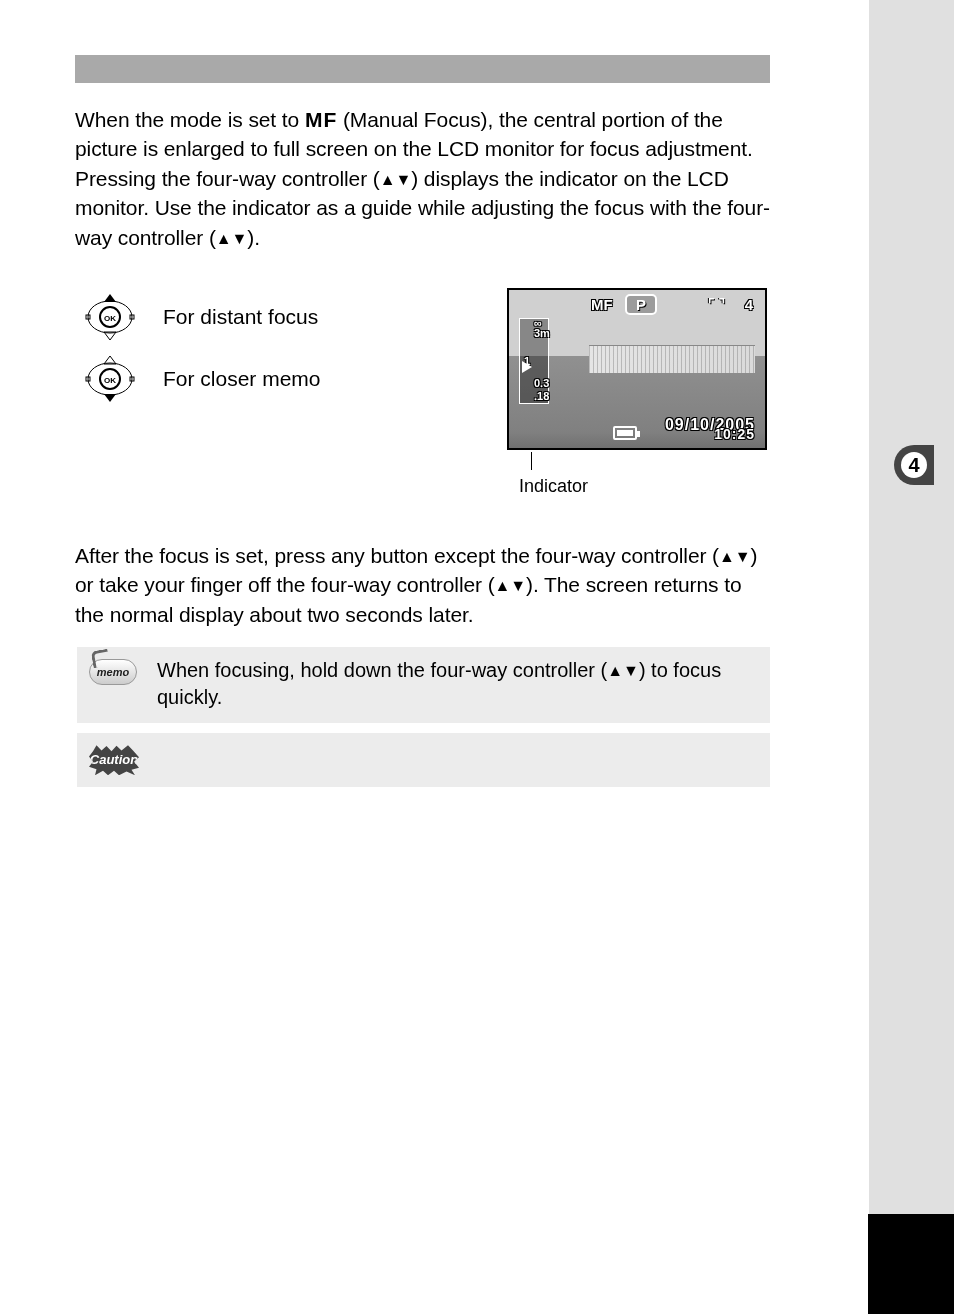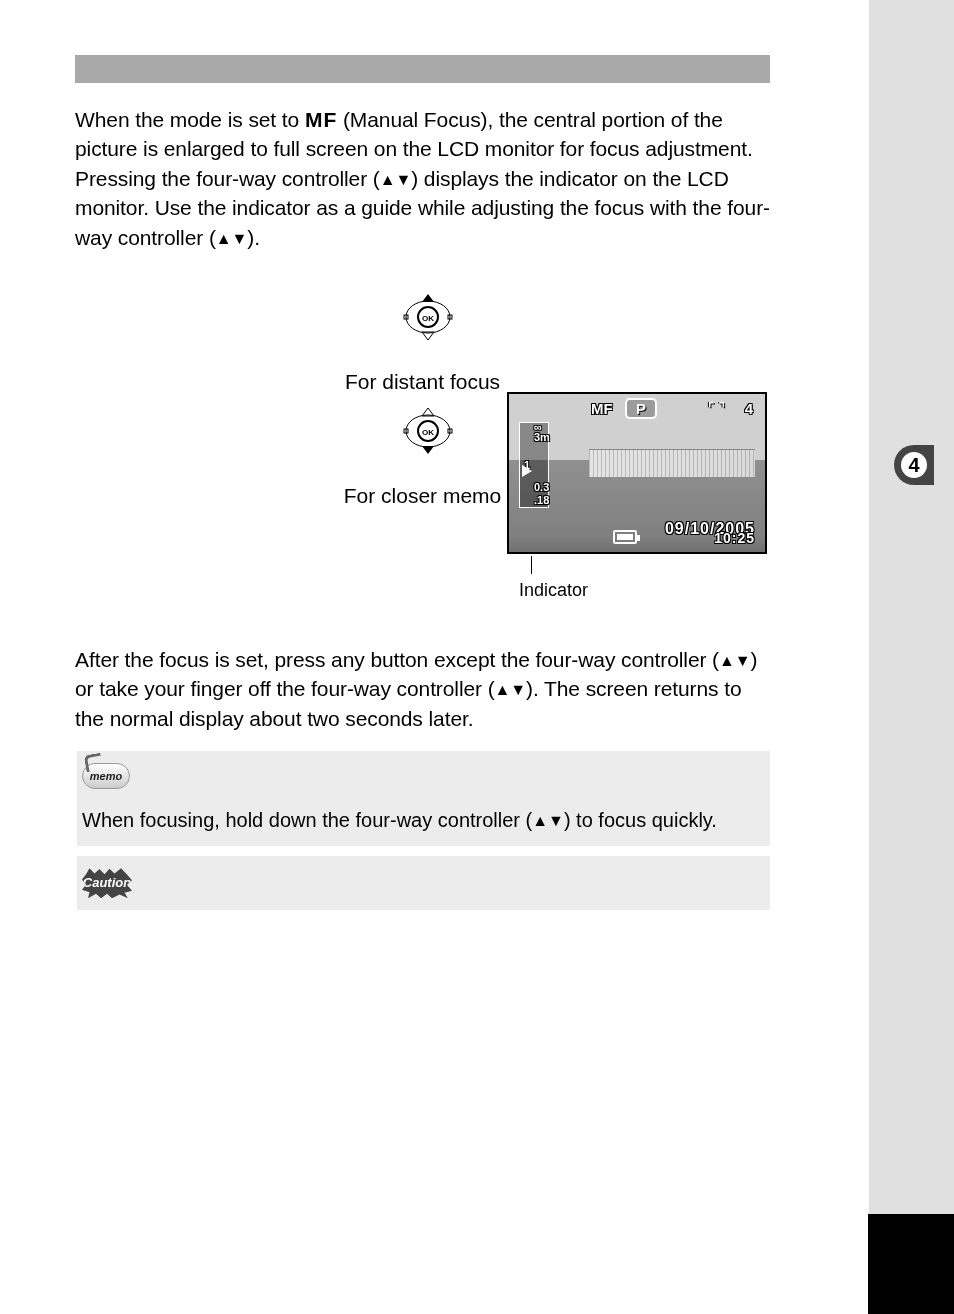--- a/index.html
+++ b/index.html
@@ -68,21 +68,20 @@
       margin-bottom: 18px;
       letter-spacing: -0.1px;
     }
     .mf { font-family: Arial; font-weight: bold; letter-spacing: 1px; }
     .arrow { font-size: 16px; vertical-align: 1px; }
     .focus-row {
       display: flex;
       align-items: center;
       gap: 28px;
       margin-bottom: 12px;
-      flex-direction: column;
     }
     .controller-icon {
       width: 50px;
       height: 50px;
       position: relative;
       flex-shrink: 0;
       margin-left: 10px;
     }
     .controller-icon svg { display: block; }
     .focus-text {
@@ -176,25 +175,24 @@
     }
     .battery {
       position:absolute; left:104px; bottom:8px;
       width:24px; height:14px; border:2px solid #fff; border-radius:2px;
     }
     .battery::after { content:""; position:absolute; right:-5px; top:3px; width:3px; height:6px; background:#fff; }
     .battery::before { content:""; position:absolute; left:2px; top:2px; width:16px; height:6px; background:#fff; }
     .note-box {
       display:flex; gap:18px; align-items:flex-start;
       background:#ececec;
-      padding: 10px 16px 12px 5px;
+      padding: 10px 16px 12px 12px;
       margin-bottom: 10px;
       font-size: 20px; line-height:1.35;
       margin-left: 2px;
-      flex-direction: column;
     }
     .note-icon { width:50px; flex-shrink:0; margin-top:2px; }
     .memo-badge {
       width:48px; height:26px; border-radius: 13px;
       background: linear-gradient(#fff, #ccc);
       border:1px solid #999;
       font-size:11px; font-style:italic; font-weight:bold;
       display:flex; align-items:center; justify-content:center;
       position:relative;
       color:#222;

